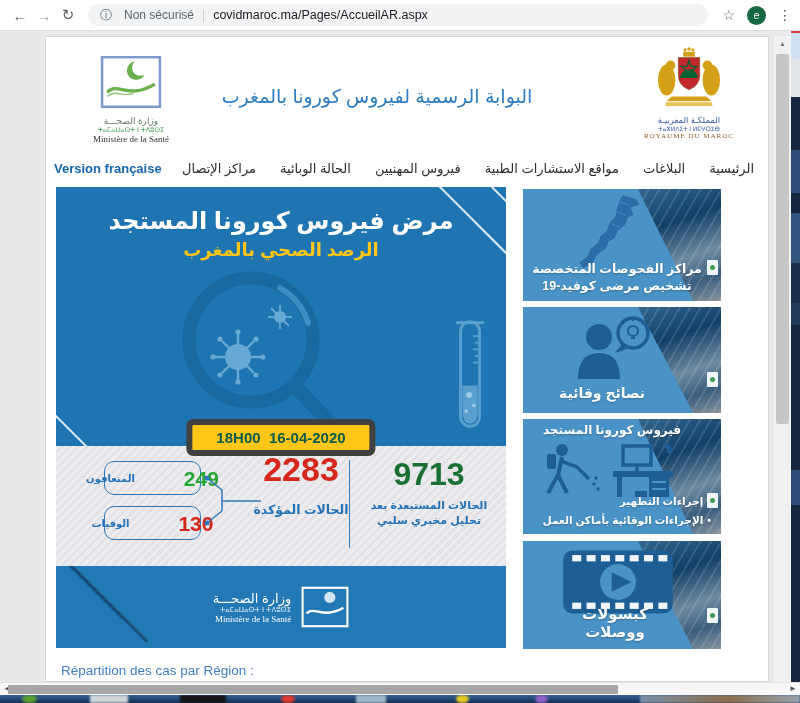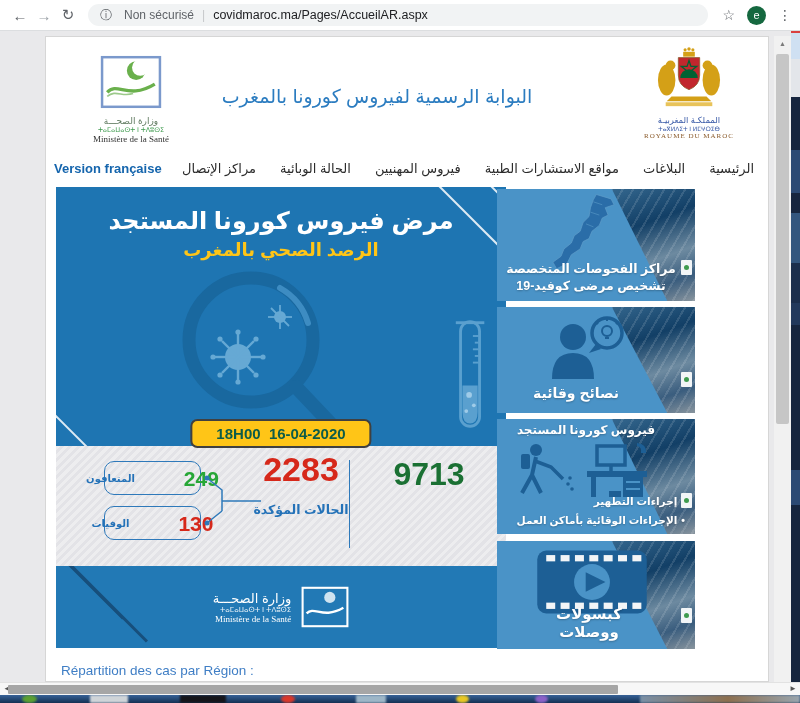--- a/index.html
+++ b/index.html
@@ -61,21 +61,21 @@
   .hero { position:relative; height:259px; background:#1e75b2; overflow:hidden; }
   .hero h1 { margin-top:20px; text-align:center; direction:rtl; color:#fff; font-size:24px; font-weight:bold; }
   .hero h2 { text-align:center; direction:rtl; color:#ffc517; font-size:18px; font-weight:bold; margin-top:4px; }
   .dline { position:absolute; height:2px; background:rgba(255,255,255,.85); transform:rotate(45deg); }
   .dl1 { width:150px; top:28px; right:-38px; }
   .dl2 { width:110px; top:6px; right:-48px; height:1.5px; }
   .dl3 { width:120px; bottom:30px; left:-60px; height:1.5px; }
   .magni { position:absolute; left:100px; top:68px; }
   .tube { position:absolute; right:16px; top:128px; }
   .badge { position:absolute; top:232px; left:50%; transform:translateX(-50%); background:#ffc517;
-           border:2px solid #404040; border-radius:7px; padding:4px 24px; color:#0d5c49;
+           border:6px solid #404040; border-radius:7px; padding:4px 24px; color:#0d5c49;
            font-size:15px; font-weight:bold; white-space:pre; z-index:3; }
   .stats { position:relative; height:120px;
            background:repeating-linear-gradient(135deg,#ededef 0 3px,#e3e3e7 3px 6px); }
   .stat-ex { position:absolute; right:2px; top:12px; width:150px; text-align:center; }
   .stat-ex .val { color:#1a7033; font-size:32px; font-weight:bold; line-height:1; }
   .stat-ex .lbl { color:#2472b8; font-size:11px; font-weight:bold; direction:rtl; margin-top:8px; line-height:1.4; }
   .vdiv { position:absolute; left:293px; top:14px; width:1px; height:88px; background:#2e79ba; }
   .stat-cf { position:absolute; left:180px; top:6px; width:130px; text-align:center; }
   .stat-cf .val { color:#d6281a; font-size:34px; font-weight:bold; line-height:1; }
   .stat-cf .lbl { color:#2472b8; font-size:12.5px; font-weight:bold; direction:rtl; margin-top:16px; }
@@ -90,21 +90,21 @@
              display:flex; align-items:center; justify-content:center; gap:10px; }
   .bfooter .txt { text-align:right; color:#fff; direction:rtl; }
   .bfooter .txt .ar { font-size:13px; }
   .bfooter .txt .tf { font-size:7px; opacity:.9; }
   .bfooter .txt .fr { font-size:9px; font-family:"Liberation Serif",serif; }
   .bdl { position:absolute; height:2px; background:#174f7c; transform:rotate(45deg); }
   .bdl1 { width:90px; left:-10px; top:20px; }
   .bdl2 { width:130px; left:-20px; top:28px; height:3px; }
 
   
-  .sidebar { position:absolute; left:451px; top:152px; width:226px; }
+  .sidebar { position:absolute; left:477px; top:152px; width:226px; }
   .card { position:relative; width:198px; background:#4a93c7; overflow:hidden; cursor:pointer; }
   .card .wedge { content:""; position:absolute; top:0; right:0; bottom:0; width:100%;
       clip-path:polygon(58% 0, 100% 0, 100% 100%, 86% 100%);
       background:linear-gradient(160deg,#8fa3ad 0%,#35688f 22%,#123f66 48%,#6d8aa0 70%,#3a5d7e 85%,#89959e 100%); }
   .card .wedge::after { content:""; position:absolute; inset:0;
       background:repeating-linear-gradient(120deg,rgba(255,255,255,.12) 0 2px,transparent 2px 9px); }
   .c1 { height:112px; margin-bottom:6px; }
   .c2 { height:106px; margin-bottom:6px; }
   .c3 { height:115px; margin-bottom:7px; }
   .c4 { height:108px; }
@@ -278,20 +278,24 @@
             <line x1="22" y1="48" x2="28" y2="48"></line>
           </g>
         </svg>
       </div>
 
       <div class="badge">18H00  16-04-2020</div>
 
       <div class="stats">
         <div class="stat-ex">
           <div class="val">9713</div>
+          <div class="lbl">
+            <div>الحالات المستبعدة بعد</div>
+            <div>تحليل مخبري سلبي</div>
+          </div>
         </div>
         <div class="vdiv"></div>
         <div class="stat-cf">
           <div class="val">2283</div>
           <div class="lbl">الحالات المؤكدة</div>
         </div>
         <div class="sbox box-rec">
           <span class="num">249</span>
           <span class="lb">المتعافون</span>
         </div>

